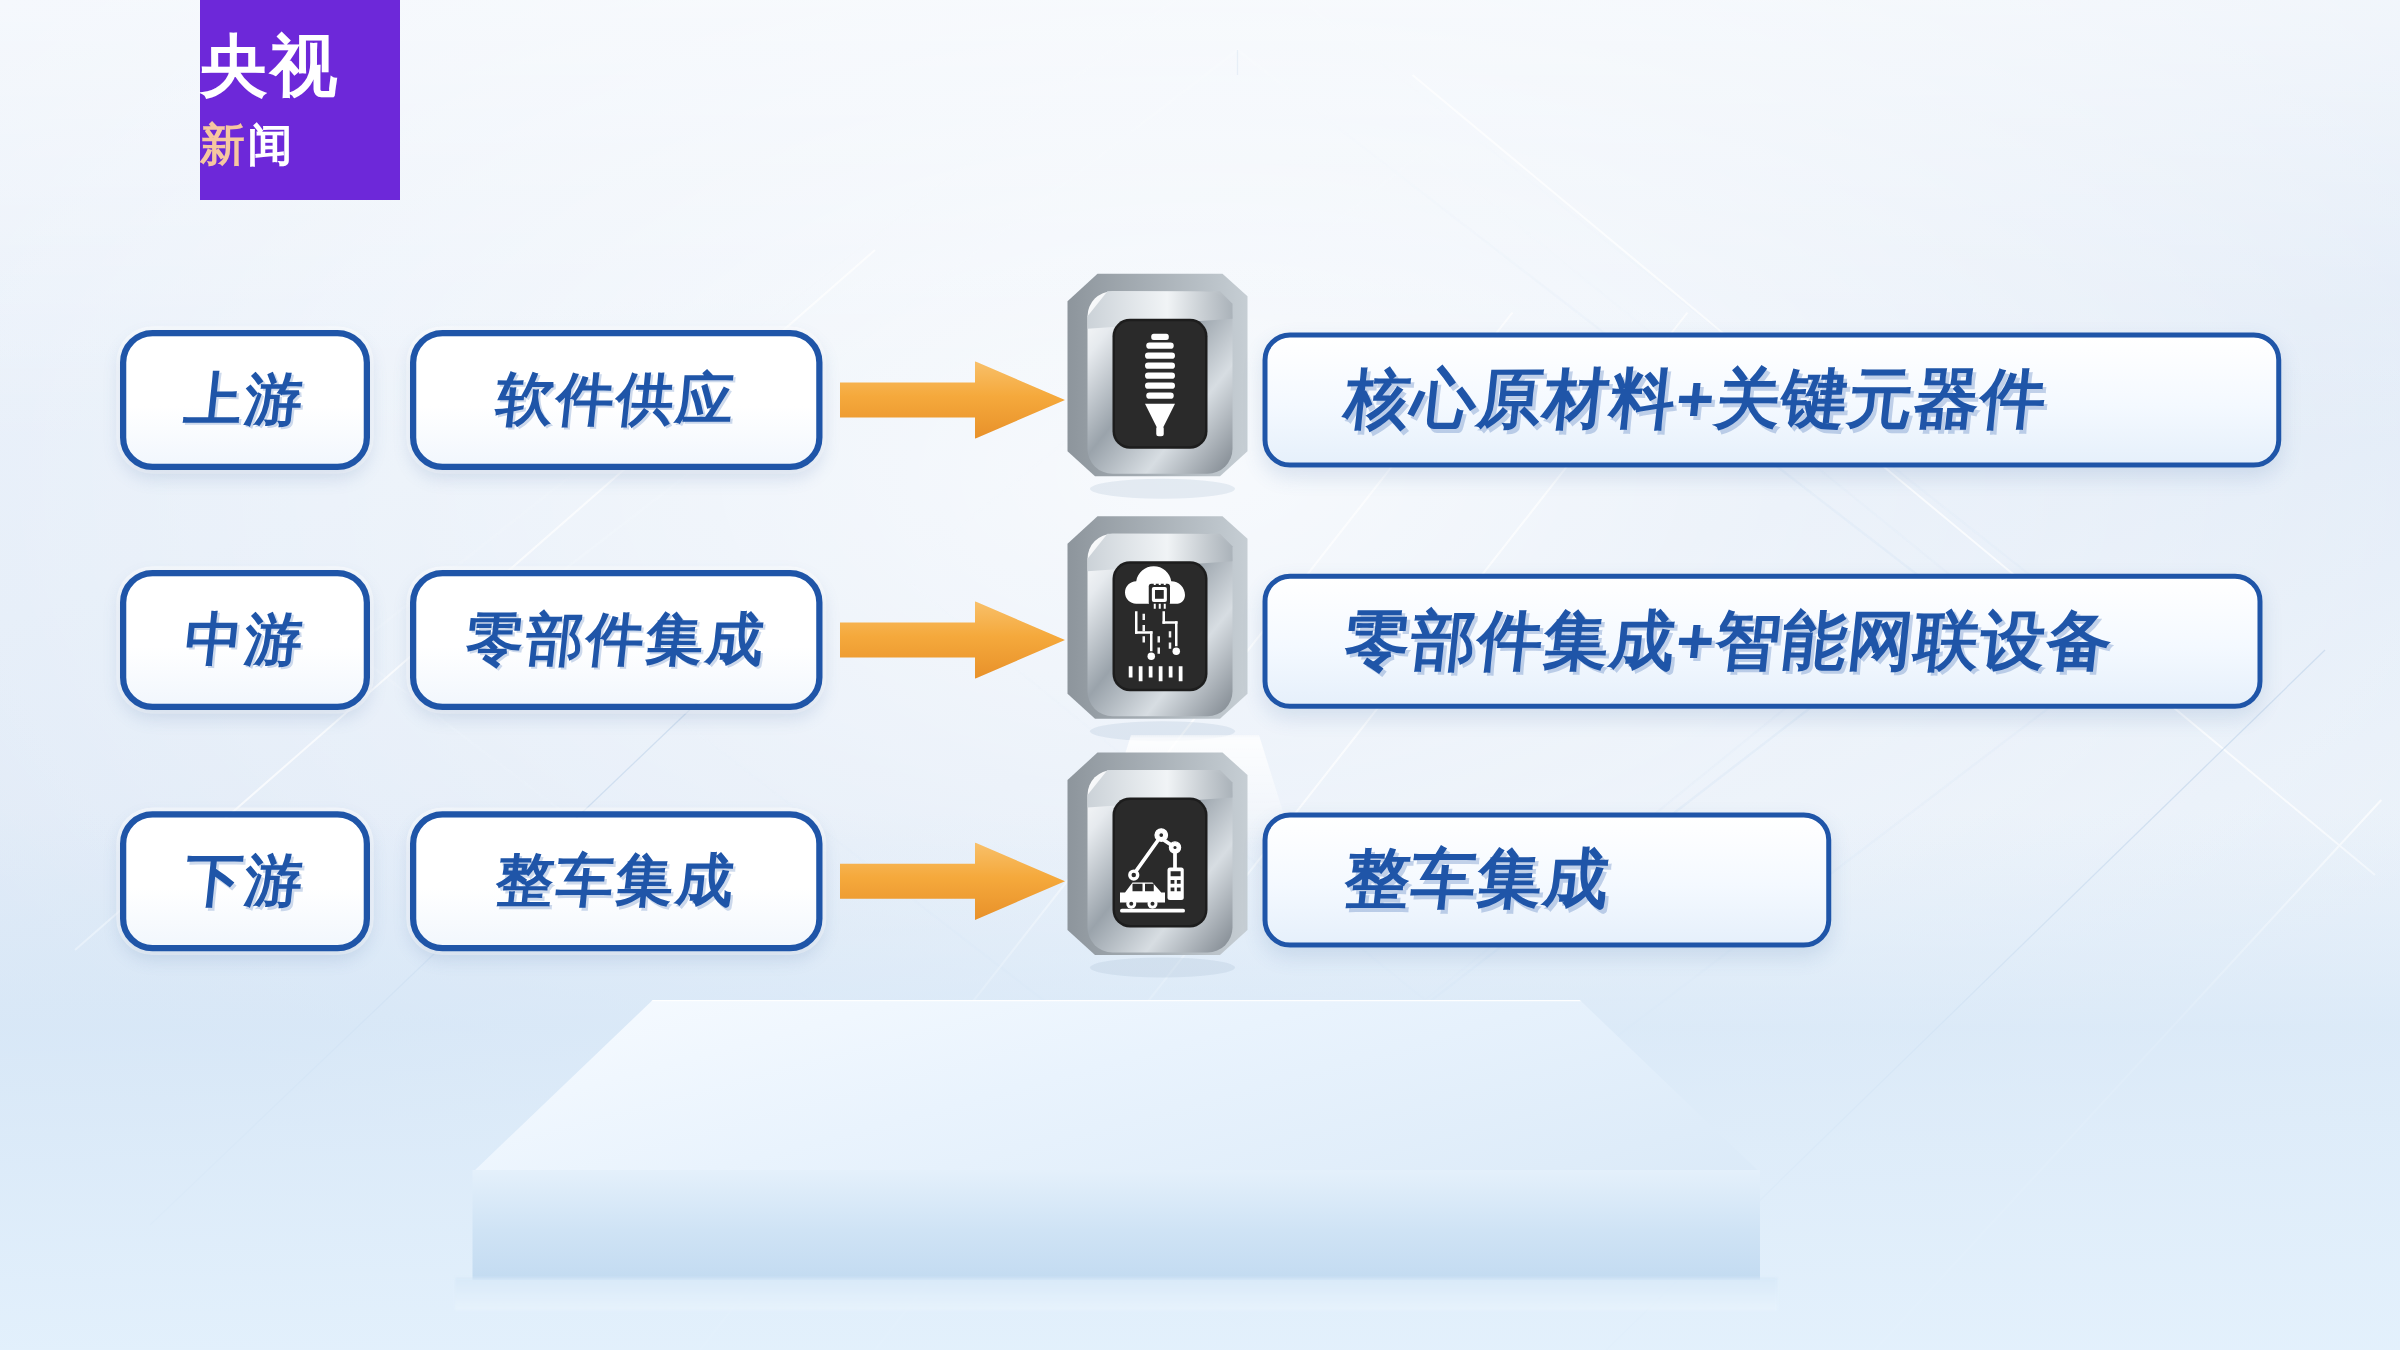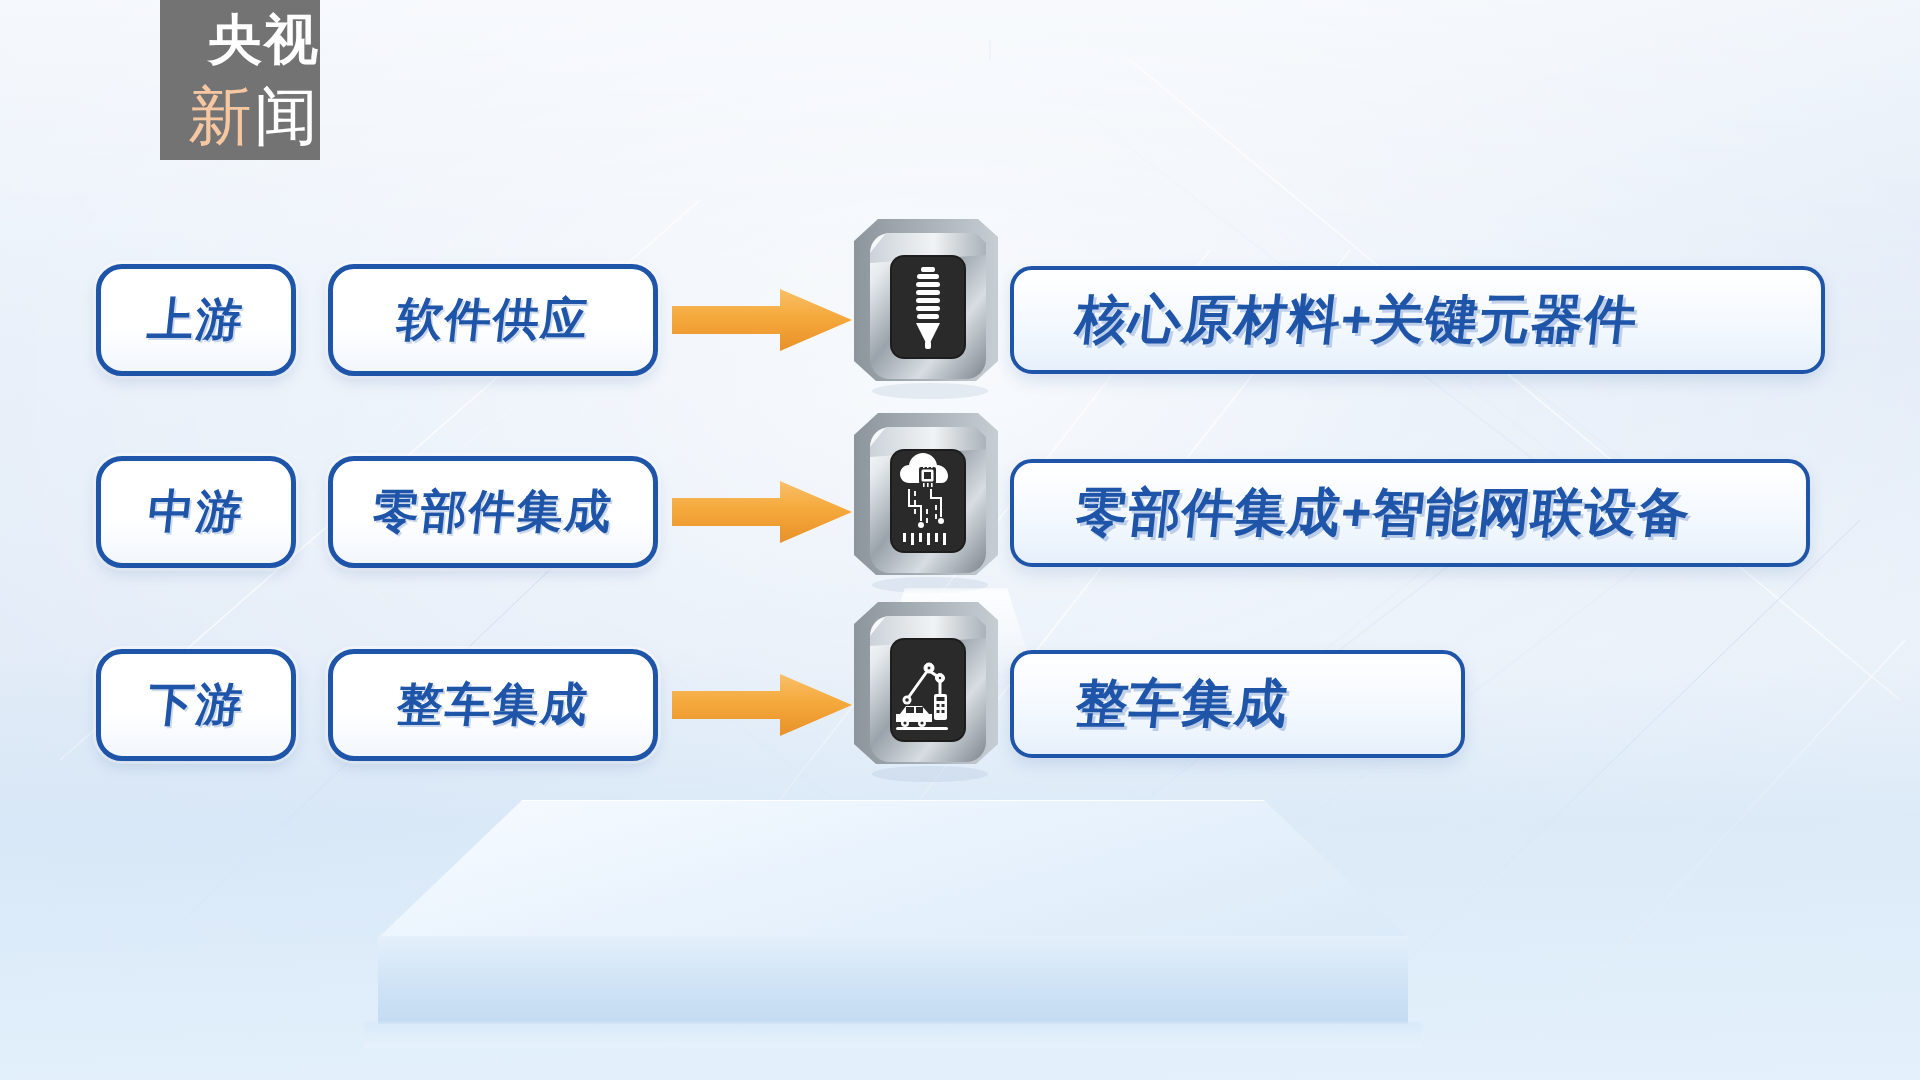--- a/index.html
+++ b/index.html
@@ -33,25 +33,25 @@
   }
   .podium .base{
     position:absolute;left:-14px;top:222px;width:calc(100% + 28px);height:26px;
     background:linear-gradient(180deg,#d6e8f8 0%,#e9f4fd 100%);
     filter:blur(1px);opacity:.75;
   }
 
   
   .logo{
     position:absolute;left:160px;top:0;width:160px;height:160px;
-    background:#737373;display:flex;flex-direction:column;align-items:flex-end;justify-content:center;
+    background:#6d28d9;display:flex;flex-direction:column;align-items:flex-start;justify-content:center;
     line-height:1;letter-spacing:2px;
   }
   .logo .l1{color:#ffffff;font-size:54px;font-weight:bold;}
-  .logo .l2{color:#f6c7a0;font-size:64px;font-weight:normal;margin-top:18px;}
+  .logo .l2{color:#f6c7a0;font-size:36px;font-weight:bold;margin-top:18px;}
   .logo .l2 .w{color:#ffffff;}
 
   
   .rows{position:absolute;left:0;top:0;width:1920px;height:1080px;}
   .row{position:absolute;left:0;width:1920px;height:130px;display:flex;align-items:center;}
   .row.r1{top:255px;}
   .row.r2{top:447px;}
   .row.r3{top:640px;}
 
   

